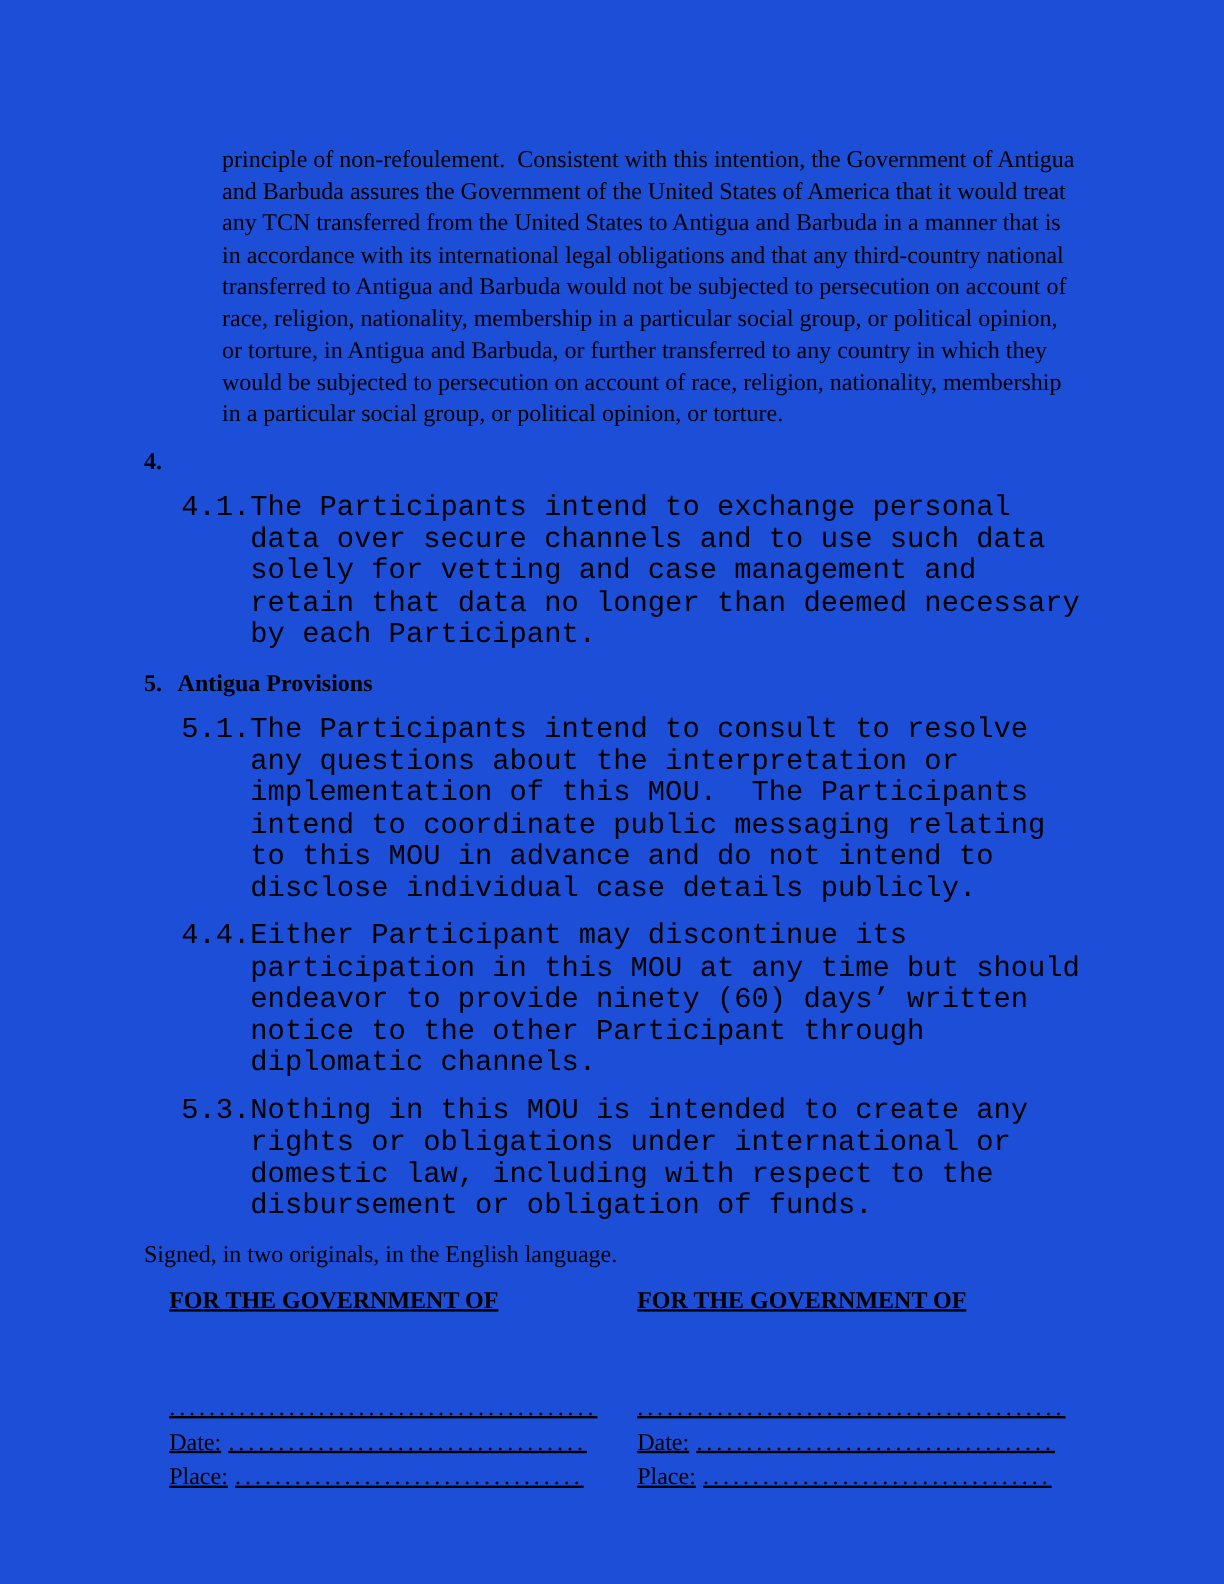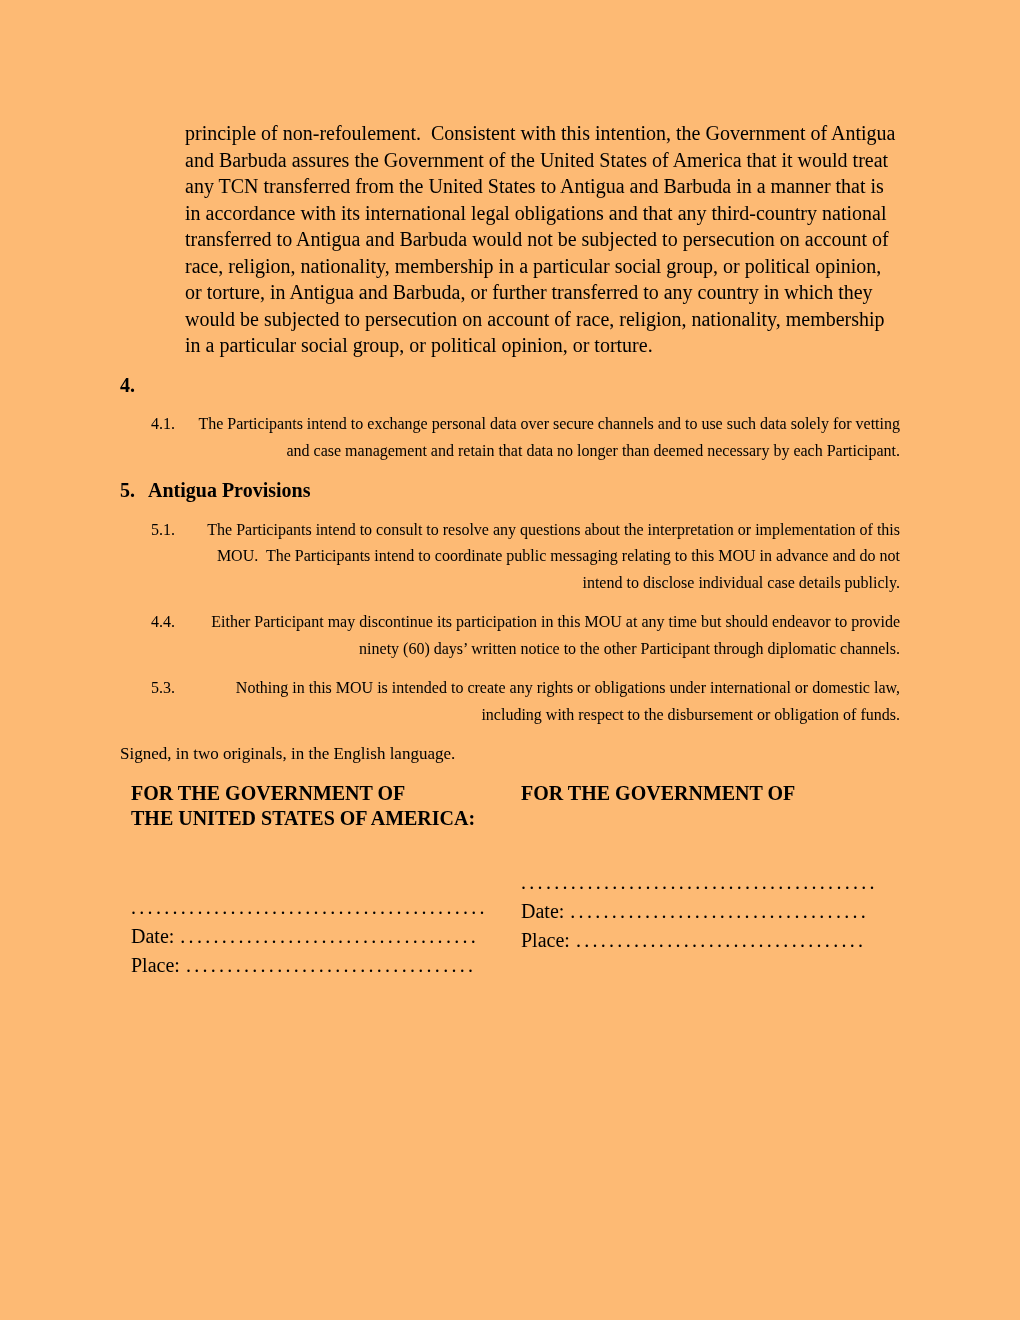--- a/index.html
+++ b/index.html
@@ -5,51 +5,52 @@
   * { margin: 0; padding: 0; box-sizing: border-box; }
   html, body { background: #ffffff; }
   body {
     width: 1020px; height: 1320px;
     font-family: "Liberation Serif", "DejaVu Serif", serif;
     color: #000000;
   }
   .page {
     position: relative;
     width: 1020px; height: 1320px;
-    background: #fdba74;
+    background: #1d4ed8;
     padding: 120px 120px 0 120px;
     overflow: hidden;
   }
   .para {
     font-size: 20px; line-height: 26.5px;
     white-space: pre-wrap;
     margin-bottom: 13px;
   }
   .intro { margin-left: 65px; }
   .section-heading {
     display: flex;
     font-weight: bold;
     font-size: 20px; line-height: 26.5px;
     margin-bottom: 13px;
   }
   .sec-num { flex: 0 0 28px; }
   .item {
     display: flex;
     margin-left: 31px;
-    font-size: 16px; line-height: 26.5px;
+    font-size: 24px; line-height: 26.5px;
     margin-bottom: 13px;
+    font-family: Liberation Mono, monospace;
   }
   .item-num { flex: 0 0 34px; }
-  .item-text { flex: 1; white-space: pre-wrap; text-align: right; }
+  .item-text { flex: 1; white-space: pre-wrap; }
   .signed {
-    font-size: 17px; line-height: 26.5px;
+    font-size: 20px; line-height: 26.5px;
     margin-bottom: 13px;
     white-space: pre-wrap;
   }
-  .sig-row { display: flex; margin-left: 11px; }
+  .sig-row { display: flex; margin-left: 21px; text-decoration: underline; }
   .sig-col { width: 390px; flex: 0 0 390px; }
   .sig-heading {
     font-weight: bold;
     font-size: 20px; line-height: 25px;
   }
   .sig-lines {
     margin-top: 62px;
     font-size: 20px; line-height: 29px;
   }
   .sig-lines .row { white-space: nowrap; }
@@ -94,21 +95,20 @@
 
 
 
   <div class="signed">Signed, in two originals, in the English language.</div>
 
   <div class="sig-row">
 
     <div class="sig-col">
       <div class="sig-heading">
         <div>FOR THE GOVERNMENT OF</div>
-        <div>THE UNITED STATES OF AMERICA:</div>
       </div>
       <div class="sig-lines">
         <div class="row dots">...........................................</div>
         <div class="row"><span class="lbl">Date:</span><span class="dots">....................................</span></div>
         <div class="row"><span class="lbl">Place:</span><span class="dots">...................................</span></div>
       </div>
     </div>
 
     <div class="sig-col">
       <div class="sig-heading">

